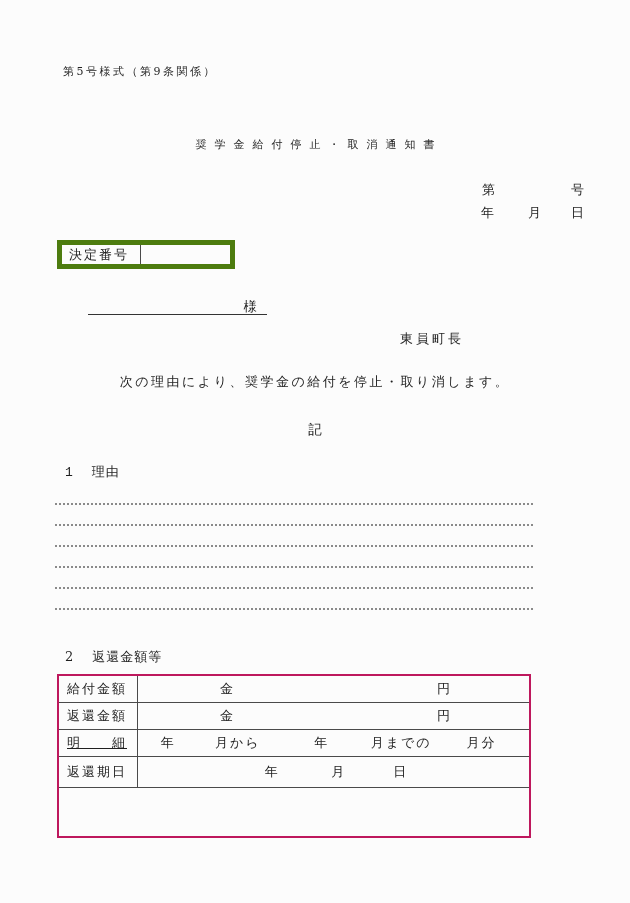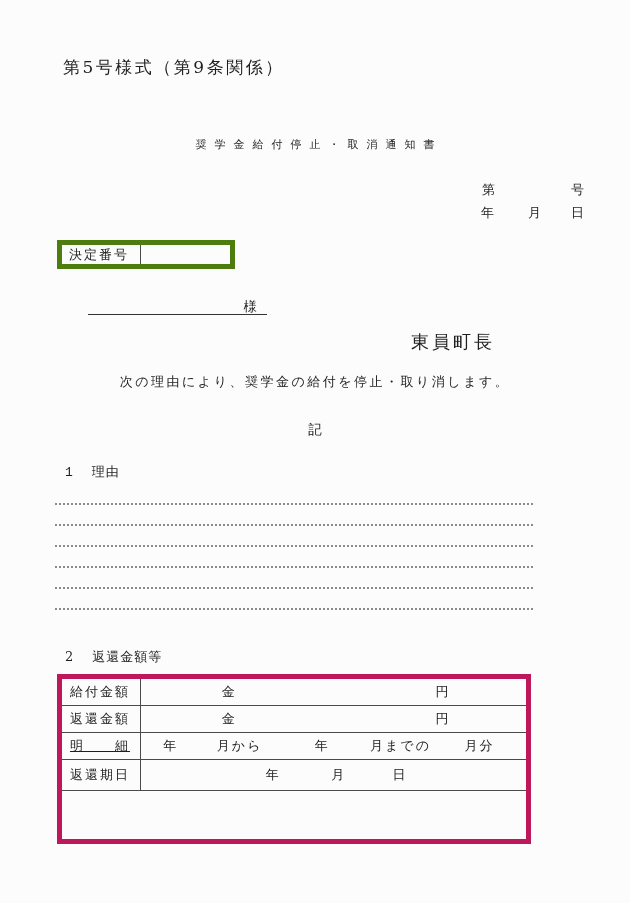--- a/index.html
+++ b/index.html
@@ -8,21 +8,21 @@
     width: 630px;
     height: 903px;
     margin: 0 auto;
     background: #fcfcfc;
     font-family: "DejaVu Serif", "Liberation Serif", serif;
     color: #1f1f1f;
     overflow: hidden;
   }
   .abs { position: absolute; white-space: nowrap; }
 
-  .form-number { left:63px; top:56px; font-size:17px; letter-spacing:2.5px; }
+  .form-number { left:63px; top:64px; font-size:11px; letter-spacing:2.5px; }
 
   .doc-title {
     left:0; right:0; top:137px;
     text-align:center;
     font-size:11px;
     letter-spacing:8px;
     text-indent:8px;
   }
 
   .docnum-line, .date-line { font-size:13px; }
@@ -53,41 +53,41 @@
     position:absolute; left:88px; top:296px;
     width:179px; height:18px;
     border-bottom:1px solid #333;
     text-align:right;
   }
   .addressee .honorific {
     font-size:13.5px; letter-spacing:1px;
     padding-right:9px;
   }
 
-  .issuer { left:411px; top:330px; font-size:18px; letter-spacing:3px; }
+  .issuer { left:400px; top:330px; font-size:13px; letter-spacing:3px; }
 
   .body-text { left:0; right:0; top:373px; text-align:center; font-size:13px; letter-spacing:2.5px; }
 
   .record-marker { left:0; right:0; top:421px; text-align:center; font-size:13.5px; }
 
   .section-heading { font-size:13px; letter-spacing:1px; }
   .section-heading .sec-num { margin-right:18px; }
   .sec1 { left:65px; top:463px;font-family:Liberation Mono, monospace; }
   .sec2 { left:65px; top:648px; }
 
   .dotted-line {
     position:absolute;
     left:55px; width:478px; height:0;
     border-top:2px dotted #8a8a8a;
   }
 
   .repay-table {
     position:absolute; left:57px; top:674px;
     width:474px;
-    border:5px solid #be185d;
+    border:2px solid #be185d;
     box-sizing:border-box;
   }
   .trow { display:flex; border-top:1px solid #4a4a4a; box-sizing:border-box; }
   .trow:first-child { border-top:none; }
   .r1 { height:26px; } .r2 { height:27px; } .r3 { height:27px;text-decoration:underline; }
   .r4 { height:31px;text-align:center; } .r5 { height:49px; }
   .tlabel {
     width:79px;
     border-right:1px solid #4a4a4a;
     display:flex; align-items:center;

